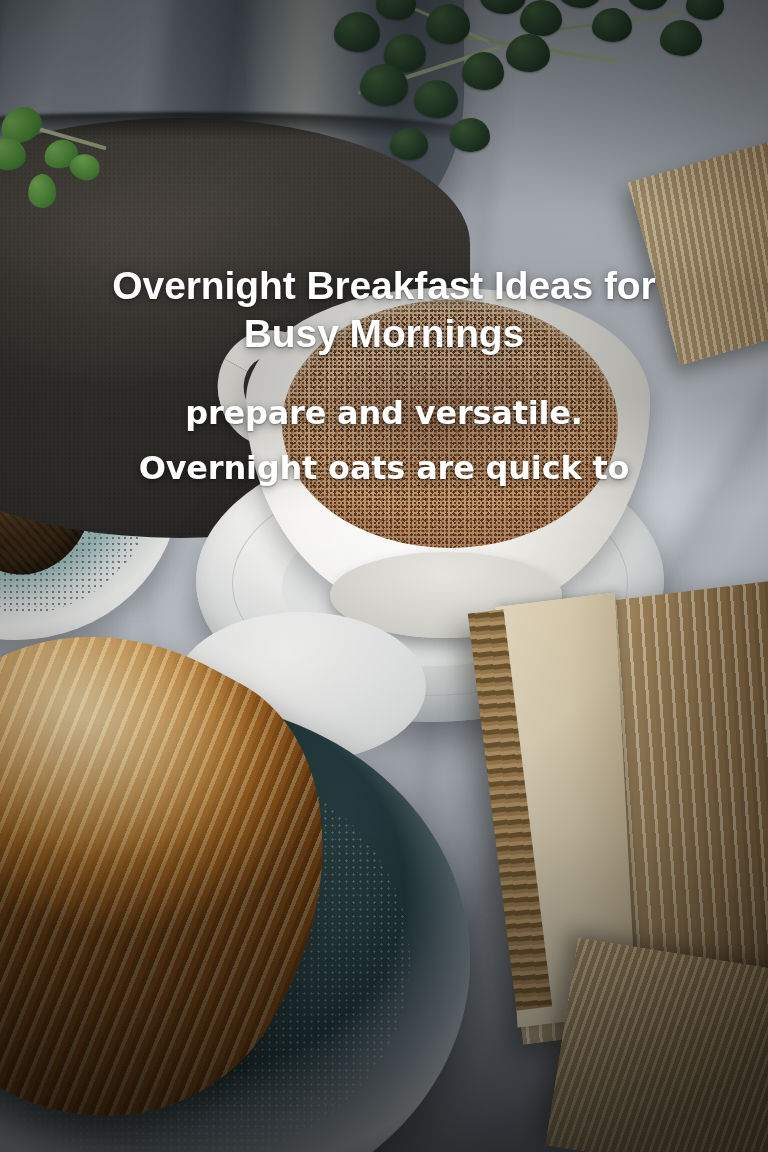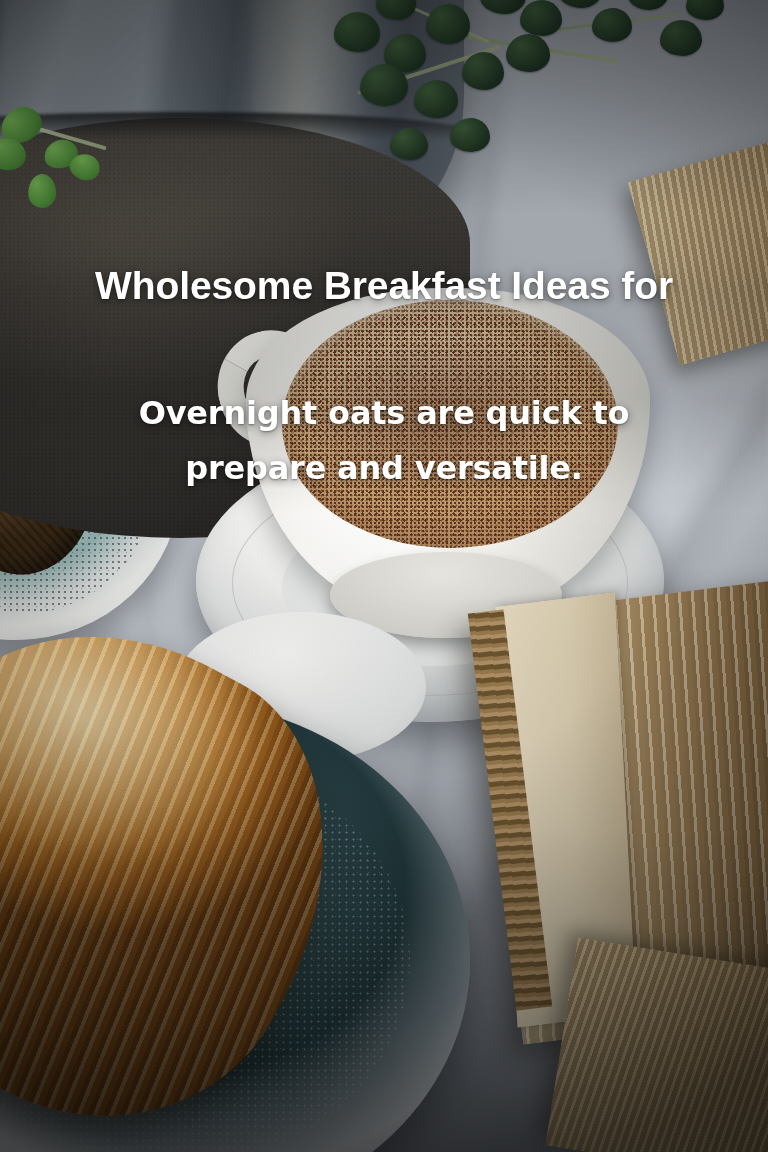--- a/index.html
+++ b/index.html
@@ -501,23 +501,24 @@
     <div class="log-bark"></div>
     <div class="log-bottom"></div>
 
     <div class="text-scrim"></div>
     <div class="vignette"></div>
   </div>
 
   <div class="overlay">
 
     <div class="headline">
-      <div>Wholesome Breakfast Ideas for</div>
+      <div>Overnight Breakfast Ideas for</div>
+      <div>Busy Mornings</div>
     </div>
 
     <div class="subhead">
+      <div>prepare and versatile.</div>
       <div>Overnight oats are quick to</div>
-      <div>prepare and versatile.</div>
     </div>
 
   </div>
 
 </div>
 
 </body></html>

